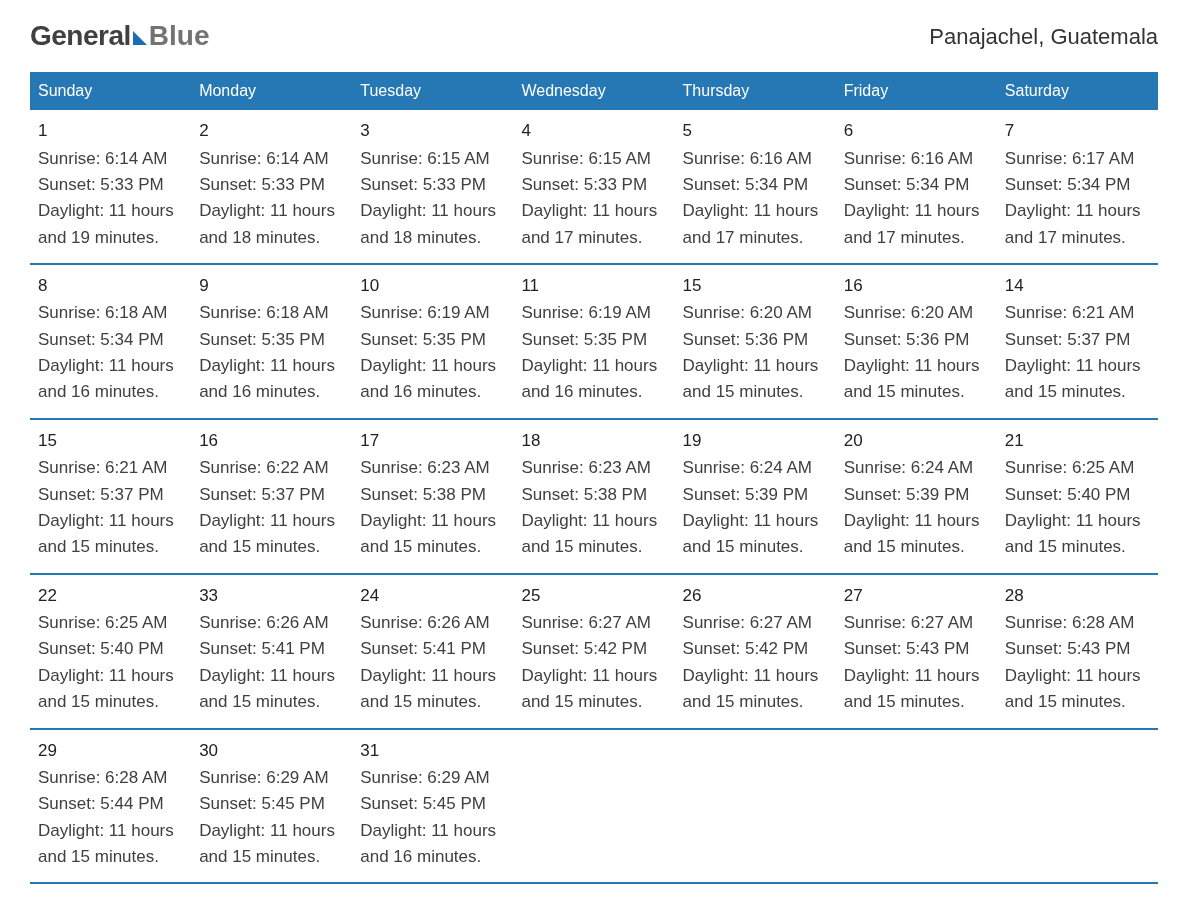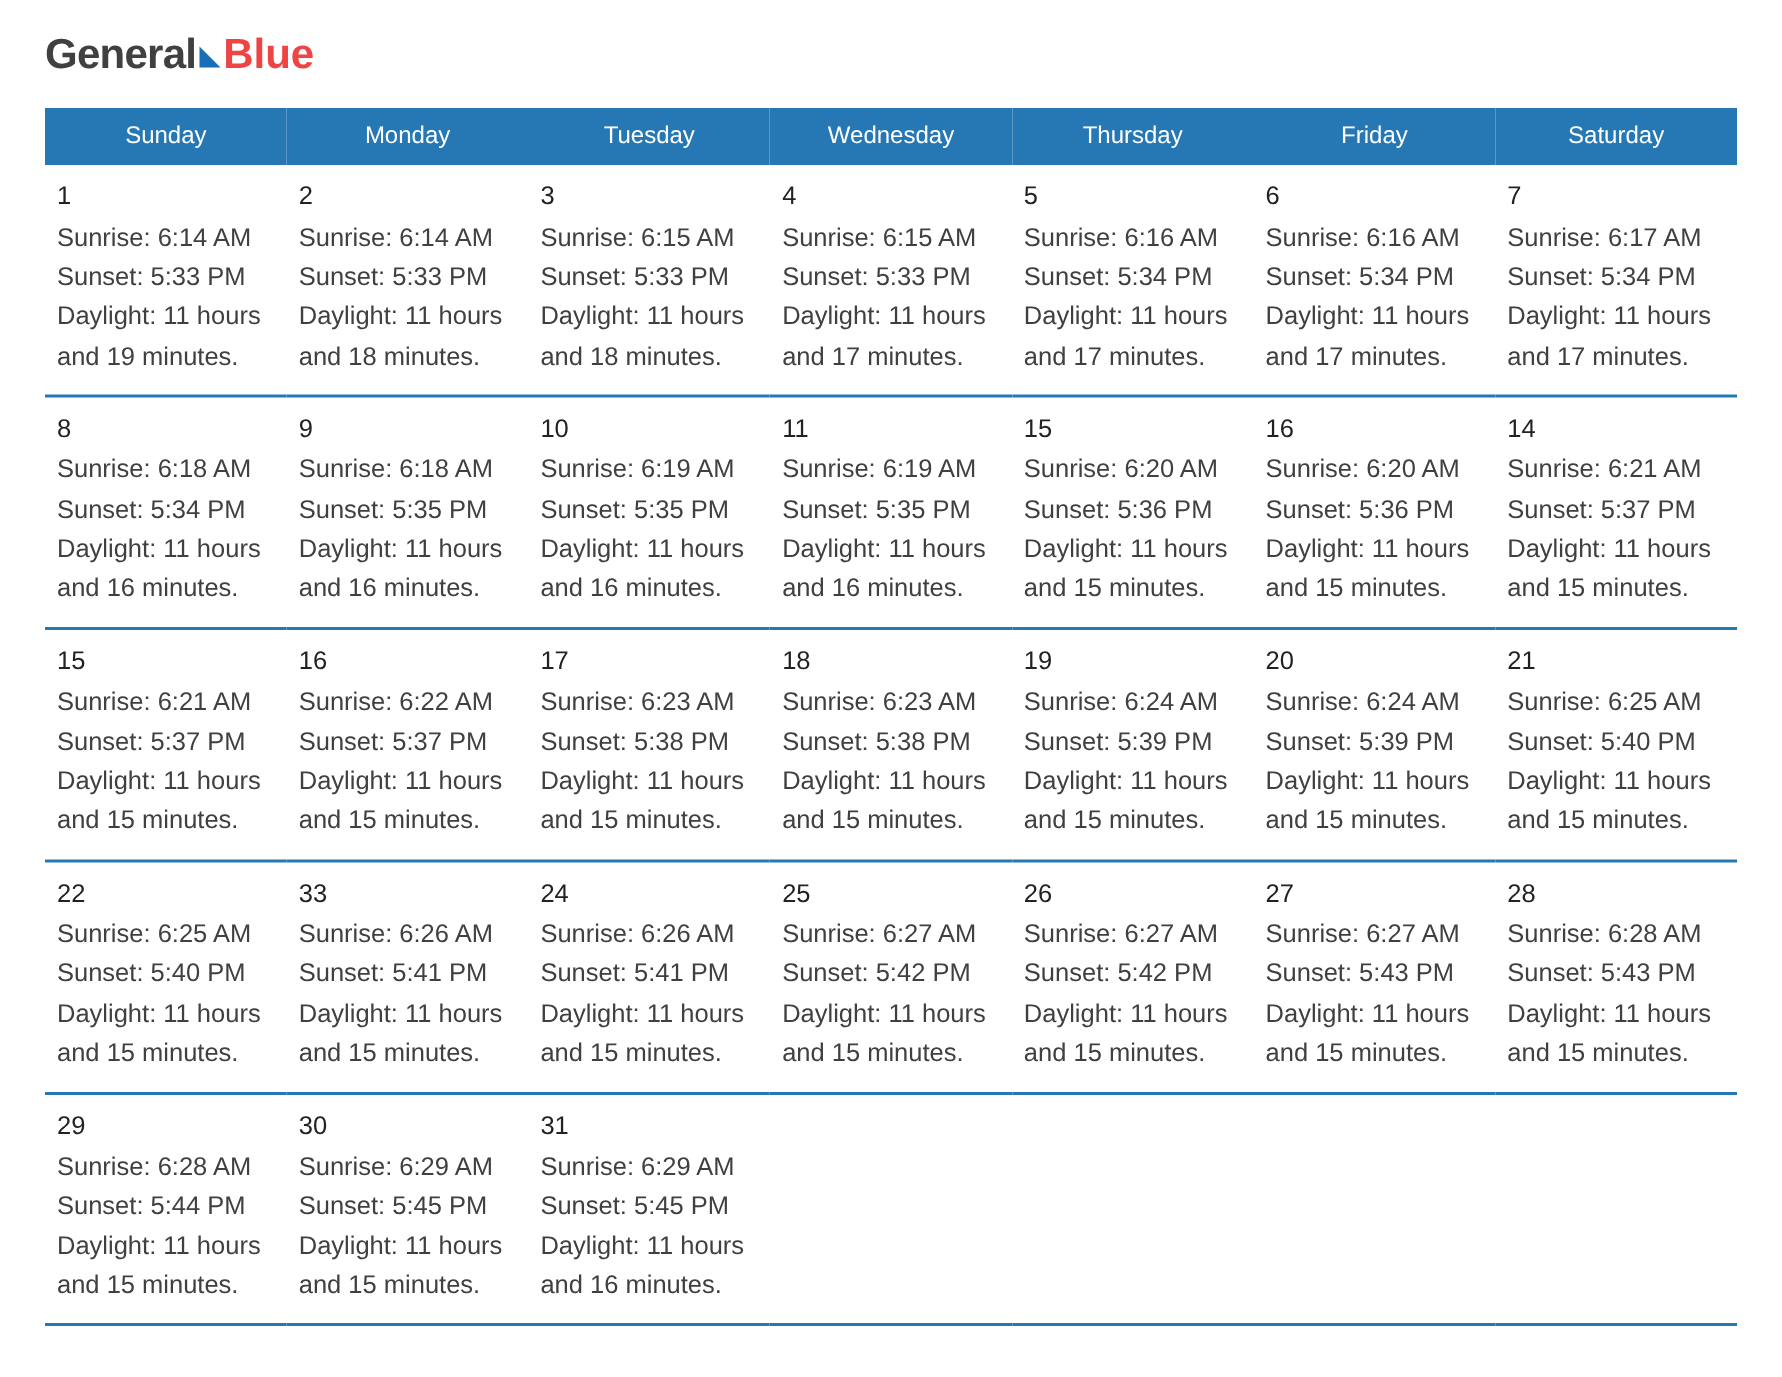--- a/index.html
+++ b/index.html
@@ -37,21 +37,21 @@
       height: 0;
       border-left: 14px solid #1a6eb5;
       border-top: 14px solid transparent;
       border-bottom: 0px solid transparent;
       margin-left: 2px;
       margin-top: 4px;
     }
     .logo-blue {
       font-size: 28px;
       font-weight: bold;
-      color: #ef4444;
+      color: #737373;
       margin-left: 2px;
     }
     .title-section {
       text-align: right;
     }
     .month-title {
       font-size: 52px;
       font-weight: 300;
       color: #111;
       line-height: 1.1;
@@ -68,21 +68,21 @@
       table-layout: fixed;
     }
     thead tr {
       background-color: #2678b5;
     }
     thead th {
       color: #fff;
       font-size: 16px;
       font-weight: 500;
       padding: 10px 8px;
-      text-align: center;
+      text-align: left;
       border: none;
     }
     tbody tr {
       border-bottom: 2px solid #2678b5;
     }
     tbody td {
       vertical-align: top;
       padding: 8px 8px 12px 8px;
       font-size: 13px;
       line-height: 1.5;
@@ -105,20 +105,21 @@
 
 <div class="header">
   <div class="logo">
     <div class="logo-top">
       <span class="logo-general">General</span>
       <span class="logo-triangle"></span>
       <span class="logo-blue">Blue</span>
     </div>
   </div>
   <div class="title-section">
+    <div class="location-title">Panajachel, Guatemala</div>
   </div>
 </div>
 
 <table>
   <thead>
     <tr>
     <th>Sunday</th>
         <th>Monday</th>
         <th>Tuesday</th>
         <th>Wednesday</th>

